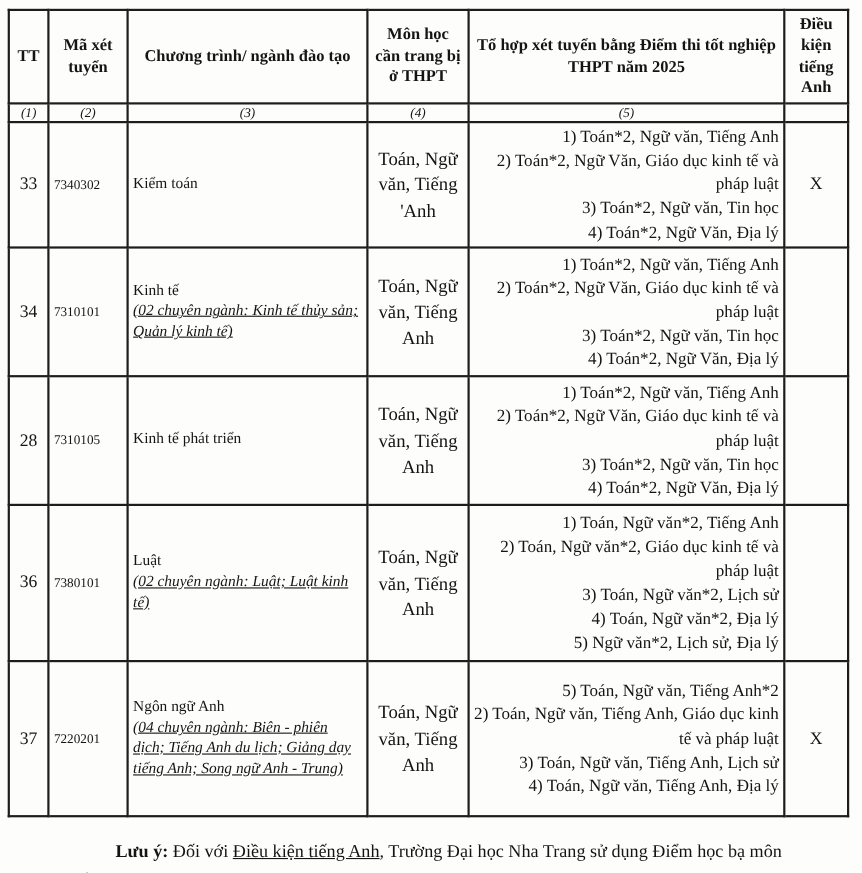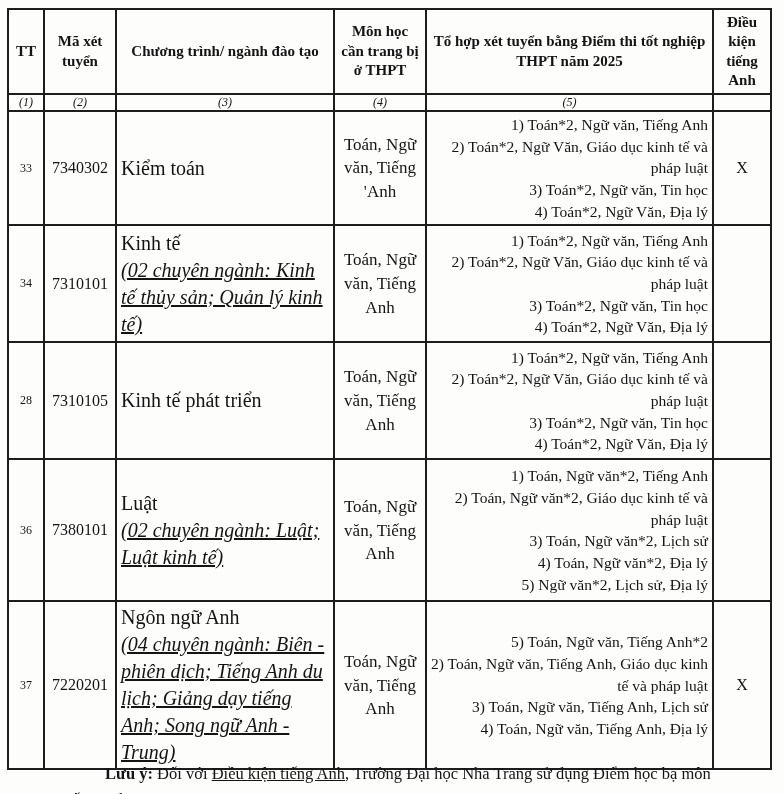--- a/index.html
+++ b/index.html
@@ -29,23 +29,23 @@
   tr.r-head  { height:85px; }
   tr.r-nums  { height:17px; }
   tr.r-33 { height:112px; }
   tr.r-34 { height:117px; }
   tr.r-35 { height:117px; }
   tr.r-36 { height:142px; }
   tr.r-37 { height:141px; }
 
   .r-nums td { font-size:12px; font-style:italic; text-align:center; padding:0 2px; line-height:1.1; }
 
-  .c-tt   { text-align:center; font-size:12px; }
-  .c-code { text-align:center; font-size:16px; }
-  .c-prog { font-size:20px; line-height:1.35; padding-left:6px; }
+  .c-tt   { text-align:center; font-size:16px; }
+  .c-code { text-align:left; font-size:12px; }
+  .c-prog { font-size:14px; line-height:1.35; padding-left:6px; }
   .prog-detail { font-style:italic;text-decoration:underline; }
   .c-subj { text-align:center; font-size:17px; line-height:1.4; }
   .c-comb { font-size:15.5px; line-height:1.4; padding-left:5px; padding-right:2px;text-align:right; }
   .c-eng  { text-align:center; font-size:16px; }
 
   .note {
     position:absolute; left:63px; top:744px; width:662px;
     font-size:16.5px; line-height:1.6;
     text-indent:42px;
   }

